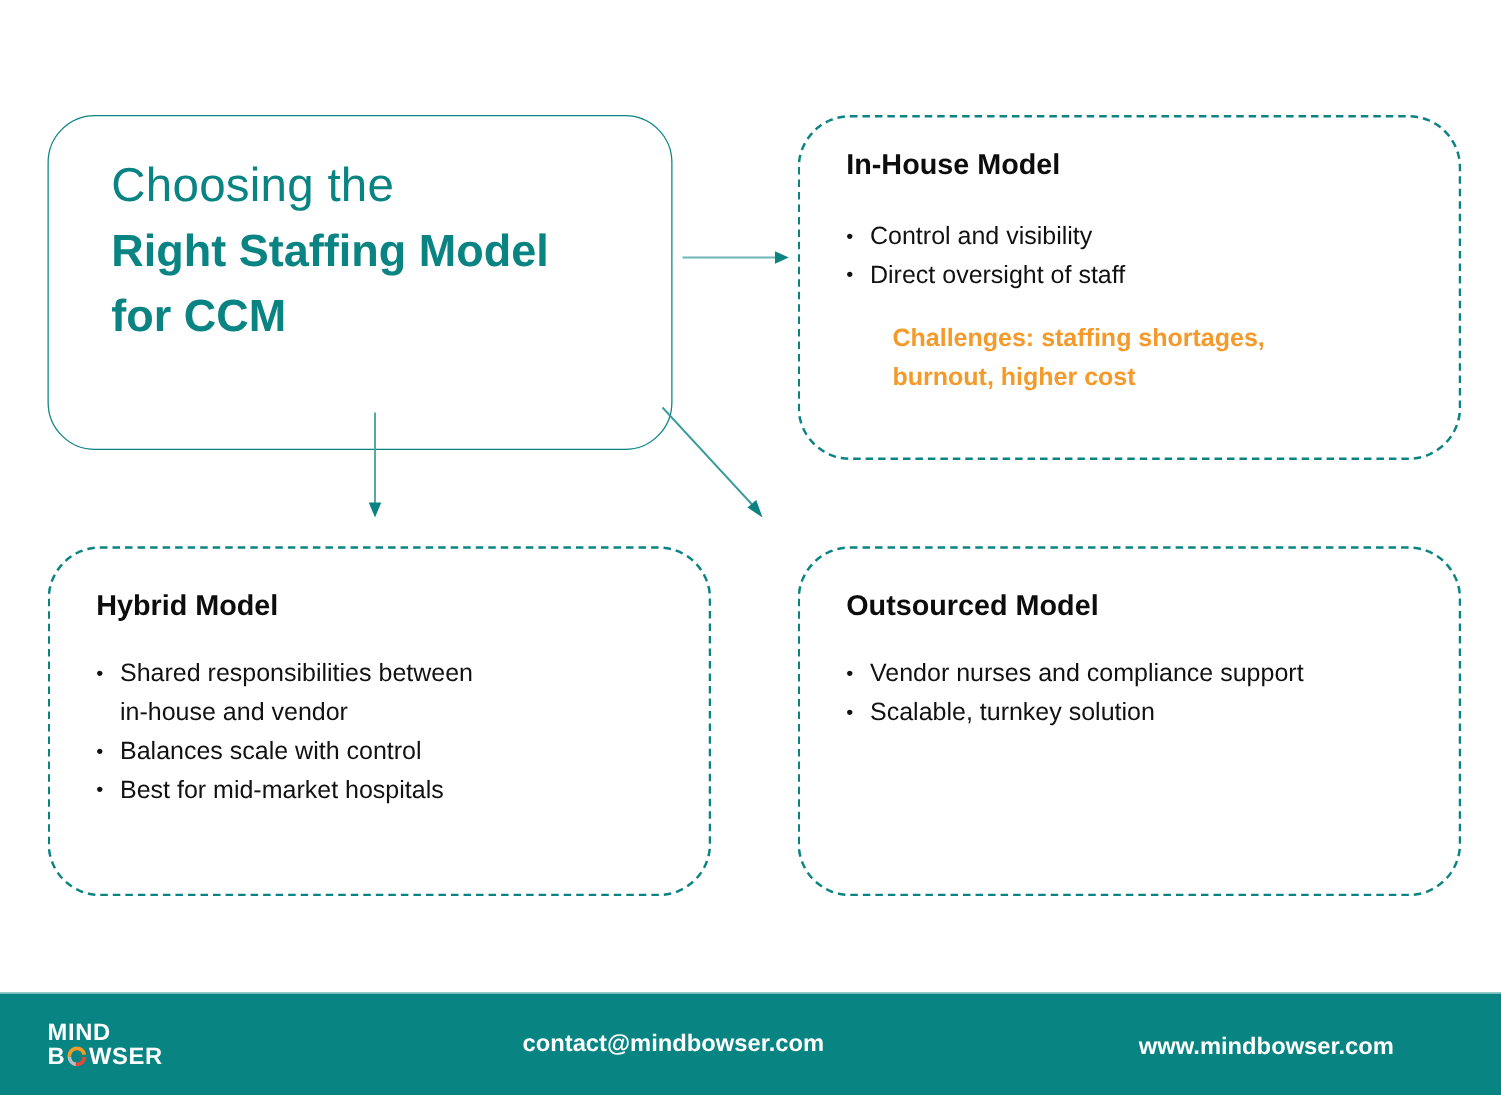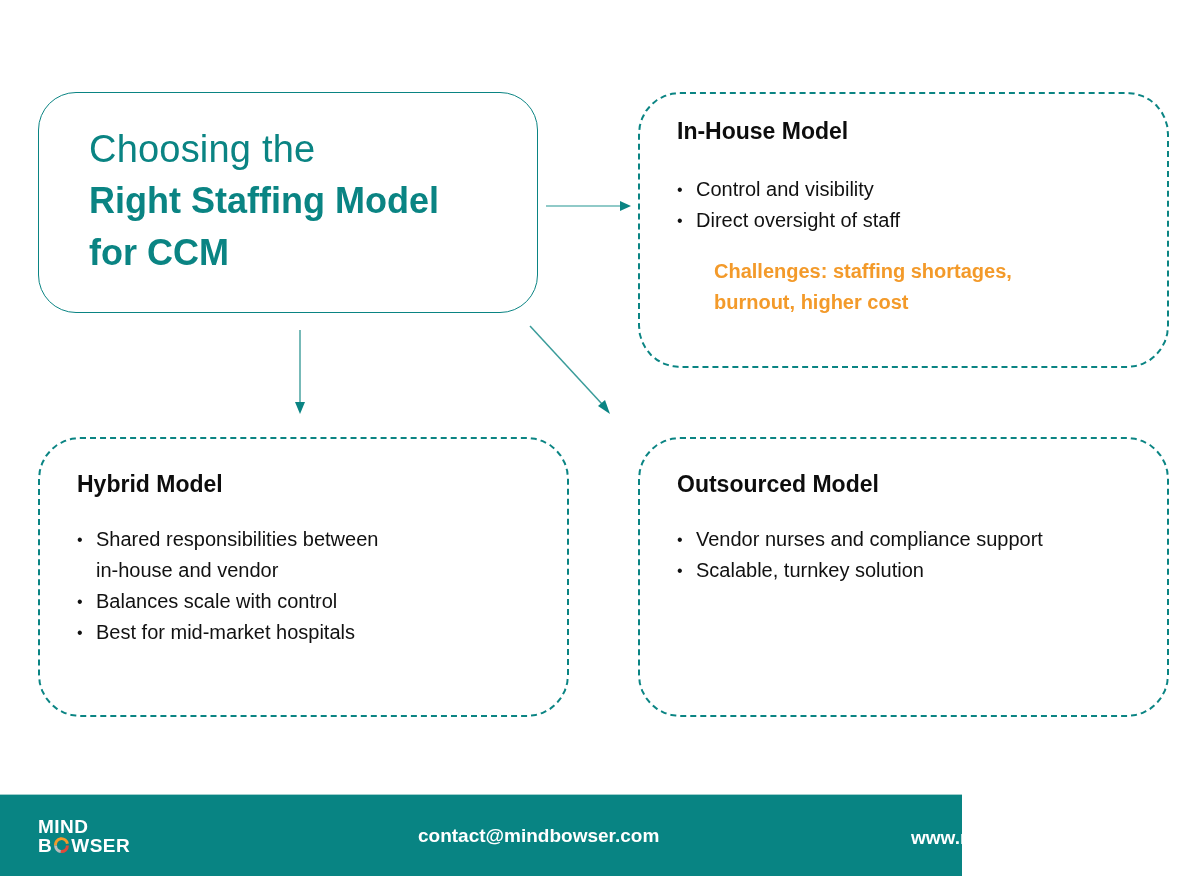--- a/index.html
+++ b/index.html
@@ -1,20 +1,20 @@
 <!DOCTYPE html>
 <html><head>
 <meta charset="utf-8">
 <style>
   * { box-sizing: border-box; margin: 0; padding: 0; }
   html, body { width: 1201px; height: 876px; background: #ffffff; overflow: hidden; }
   body { position: relative; font-family: "Liberation Sans", "DejaVu Sans", sans-serif; color: #111; }
 
   .main-box {
-    position: absolute; left: 38px; top: 92px; width: 500px; height: 221px;
+    position: absolute; left: 38px; top: 92px; width: 500px; height: 268px;
     border: 1.5px solid #0a8483; border-radius: 38px;
   }
   .main-title { position: absolute; left: 50px; top: 30px; color: #0a8483; line-height: 52px; }
   .main-title .light { font-size: 38px; font-weight: 400; display: block; letter-spacing: 0.2px; }
   .main-title .bold { font-size: 36px; font-weight: 700; display: block; }
 
   .card {
     position: absolute; border: 2px dashed #0a8483; border-radius: 42px;
   }
   .card-title { position: absolute; left: 37px; font-size: 23px; font-weight: 700; color: #0d0d0d; }
@@ -23,21 +23,21 @@
   .card li::before { content: "•"; position: absolute; left: 0; top: 0; font-size: 16px; }
   .challenge { position: absolute; left: 37px; font-size: 20px; font-weight: 700; color: #f39a2a; line-height: 31px; margin-left: 37px; }
 
   #card-inhouse { left: 638px; top: 92px; width: 531px; height: 276px; }
   #card-hybrid { left: 38px; top: 437px; width: 531px; height: 280px; }
   #card-outsourced { left: 638px; top: 437px; width: 531px; height: 280px; }
 
   .arrow { position: absolute; }
 
   .footer {
-    position: absolute; left: 0; top: 794px; width: 962px; height: 82px;
+    position: absolute; left: 0; top: 794px; width: 1201px; height: 82px;
     background: #088483; border-top: 1px solid #9fcfcd;
   }
   .logo { position: absolute; left: 38px; top: 22px; color: #fff; font-weight: 900; font-size: 19px; line-height: 19px; letter-spacing: 0.5px; }
   .logo .row { display: flex; align-items: center; }
   .logo .o-mark { display: inline-block; width: 17px; height: 17px; margin: 0 1px; }
   .contact { position: absolute; left: 418px; top: 30px; color: #fff; font-size: 19px; font-weight: 700; }
   .website { position: absolute; left: 911px; top: 32px; color: #fff; font-size: 19px; font-weight: 700; }
 </style>
 </head>
 <body>

